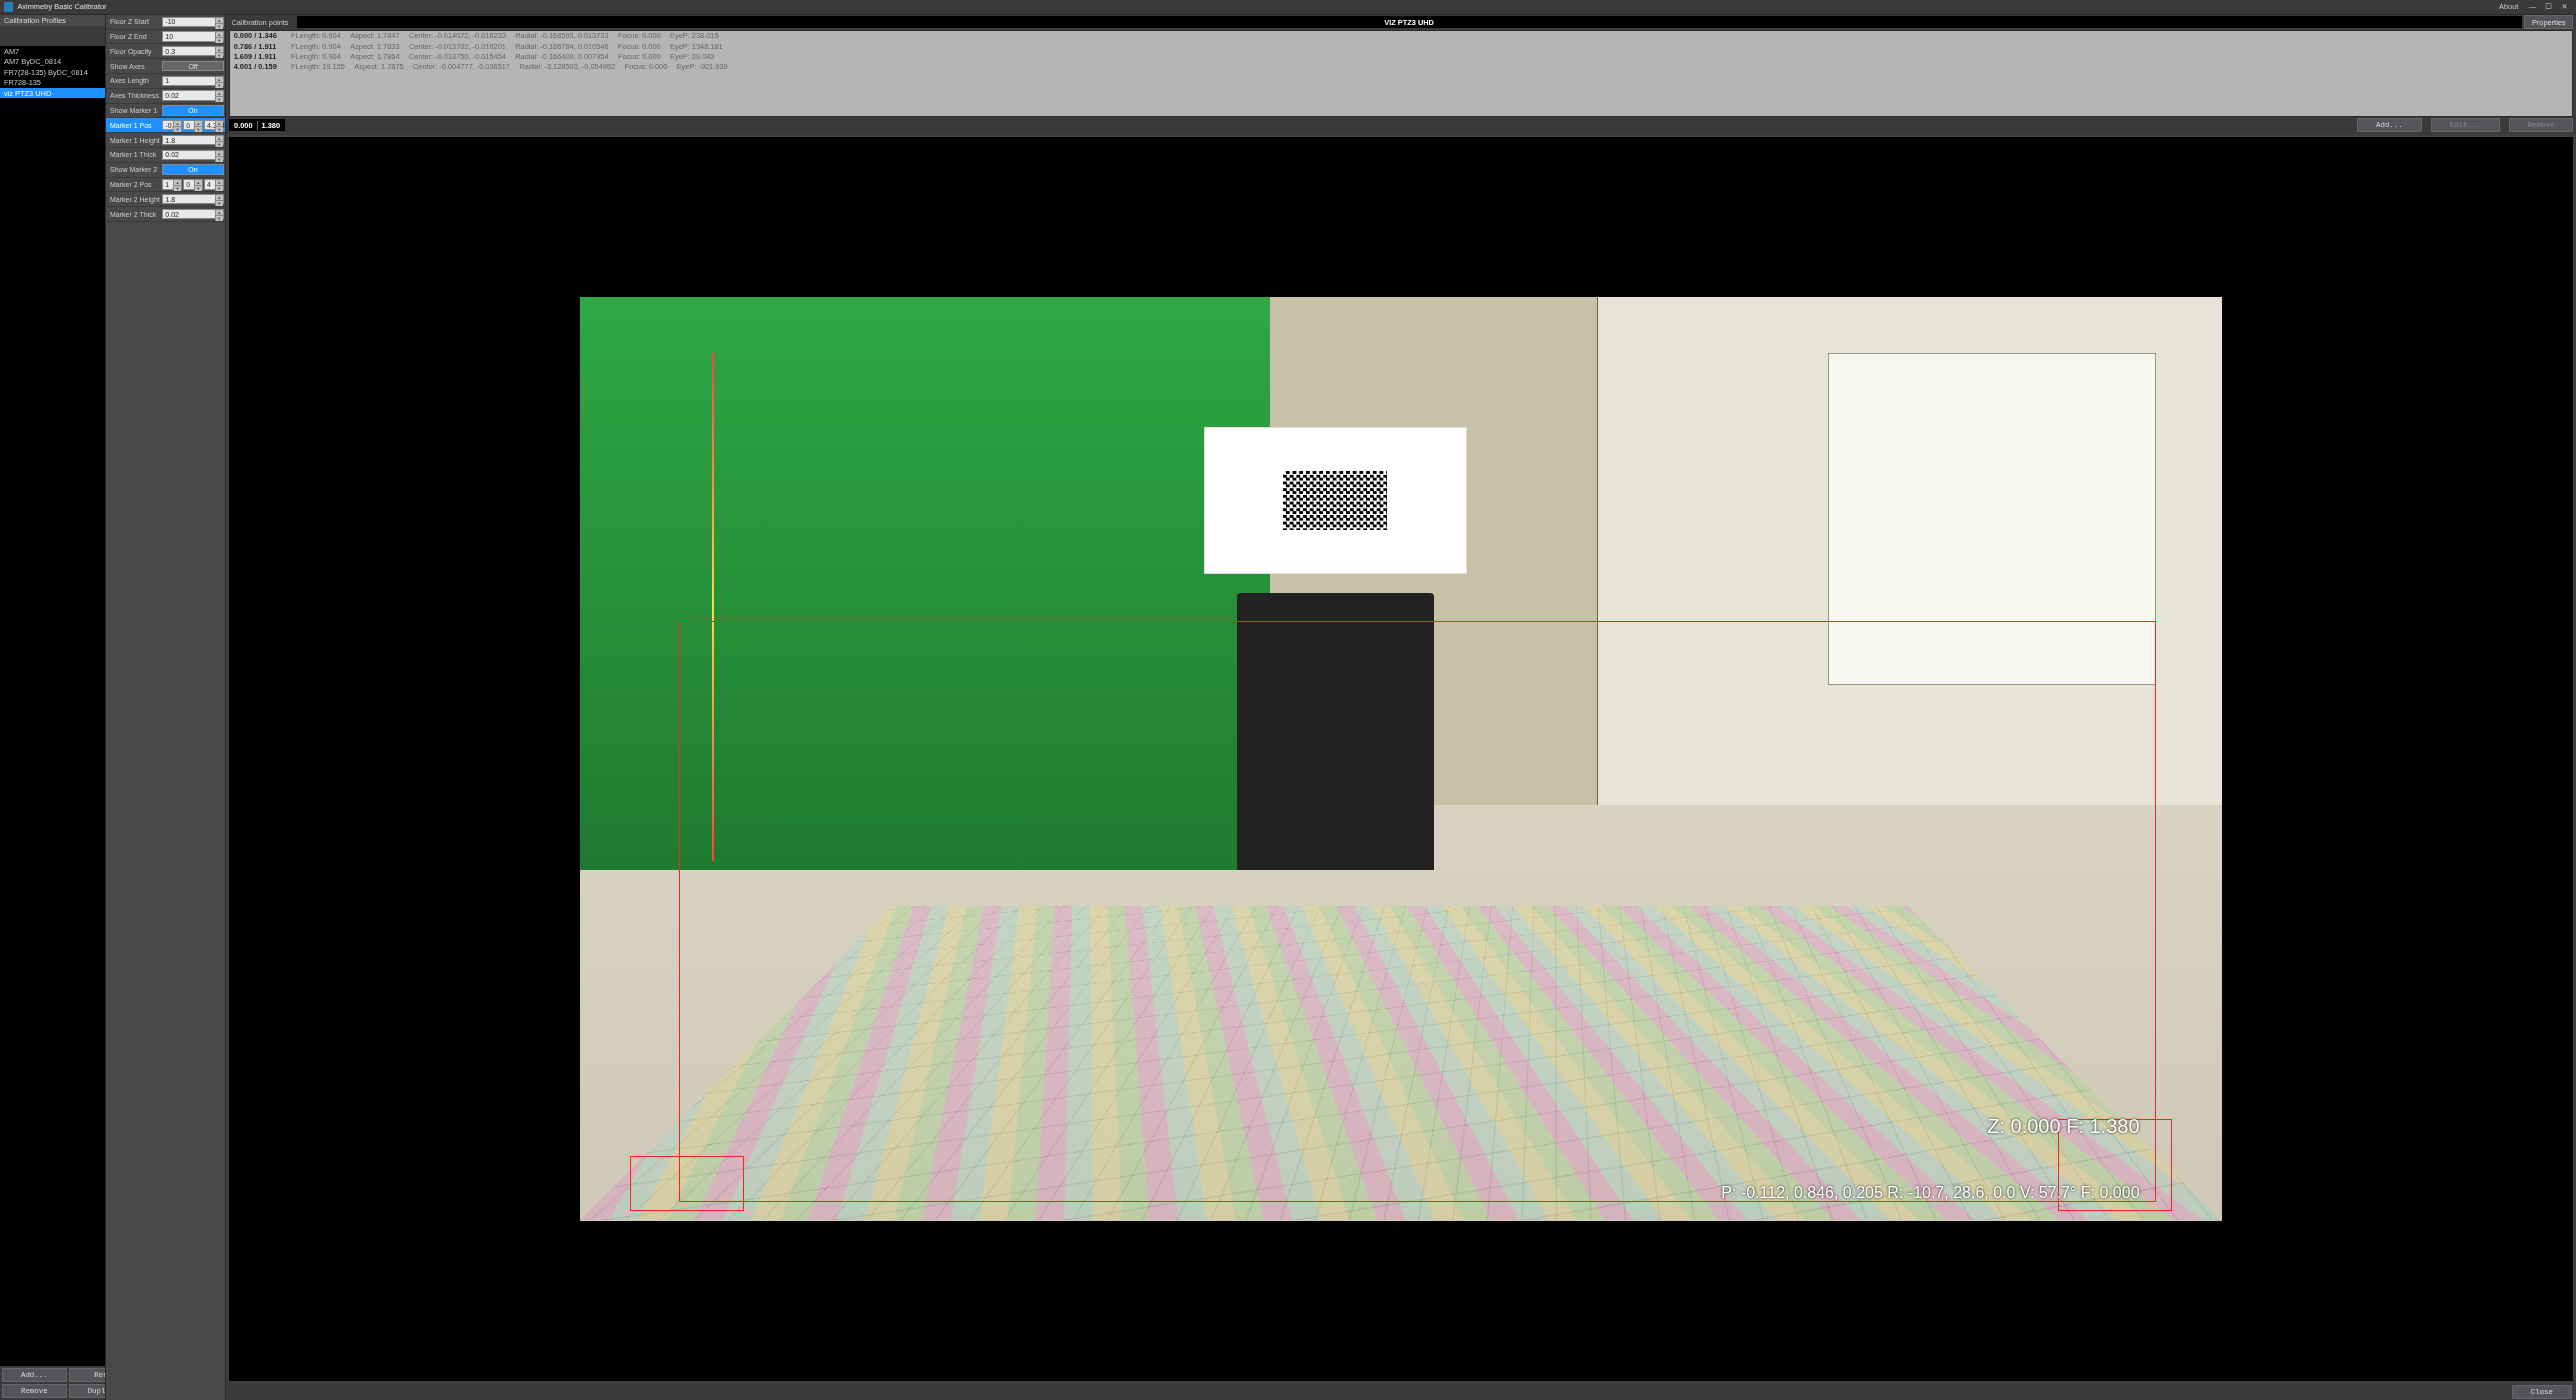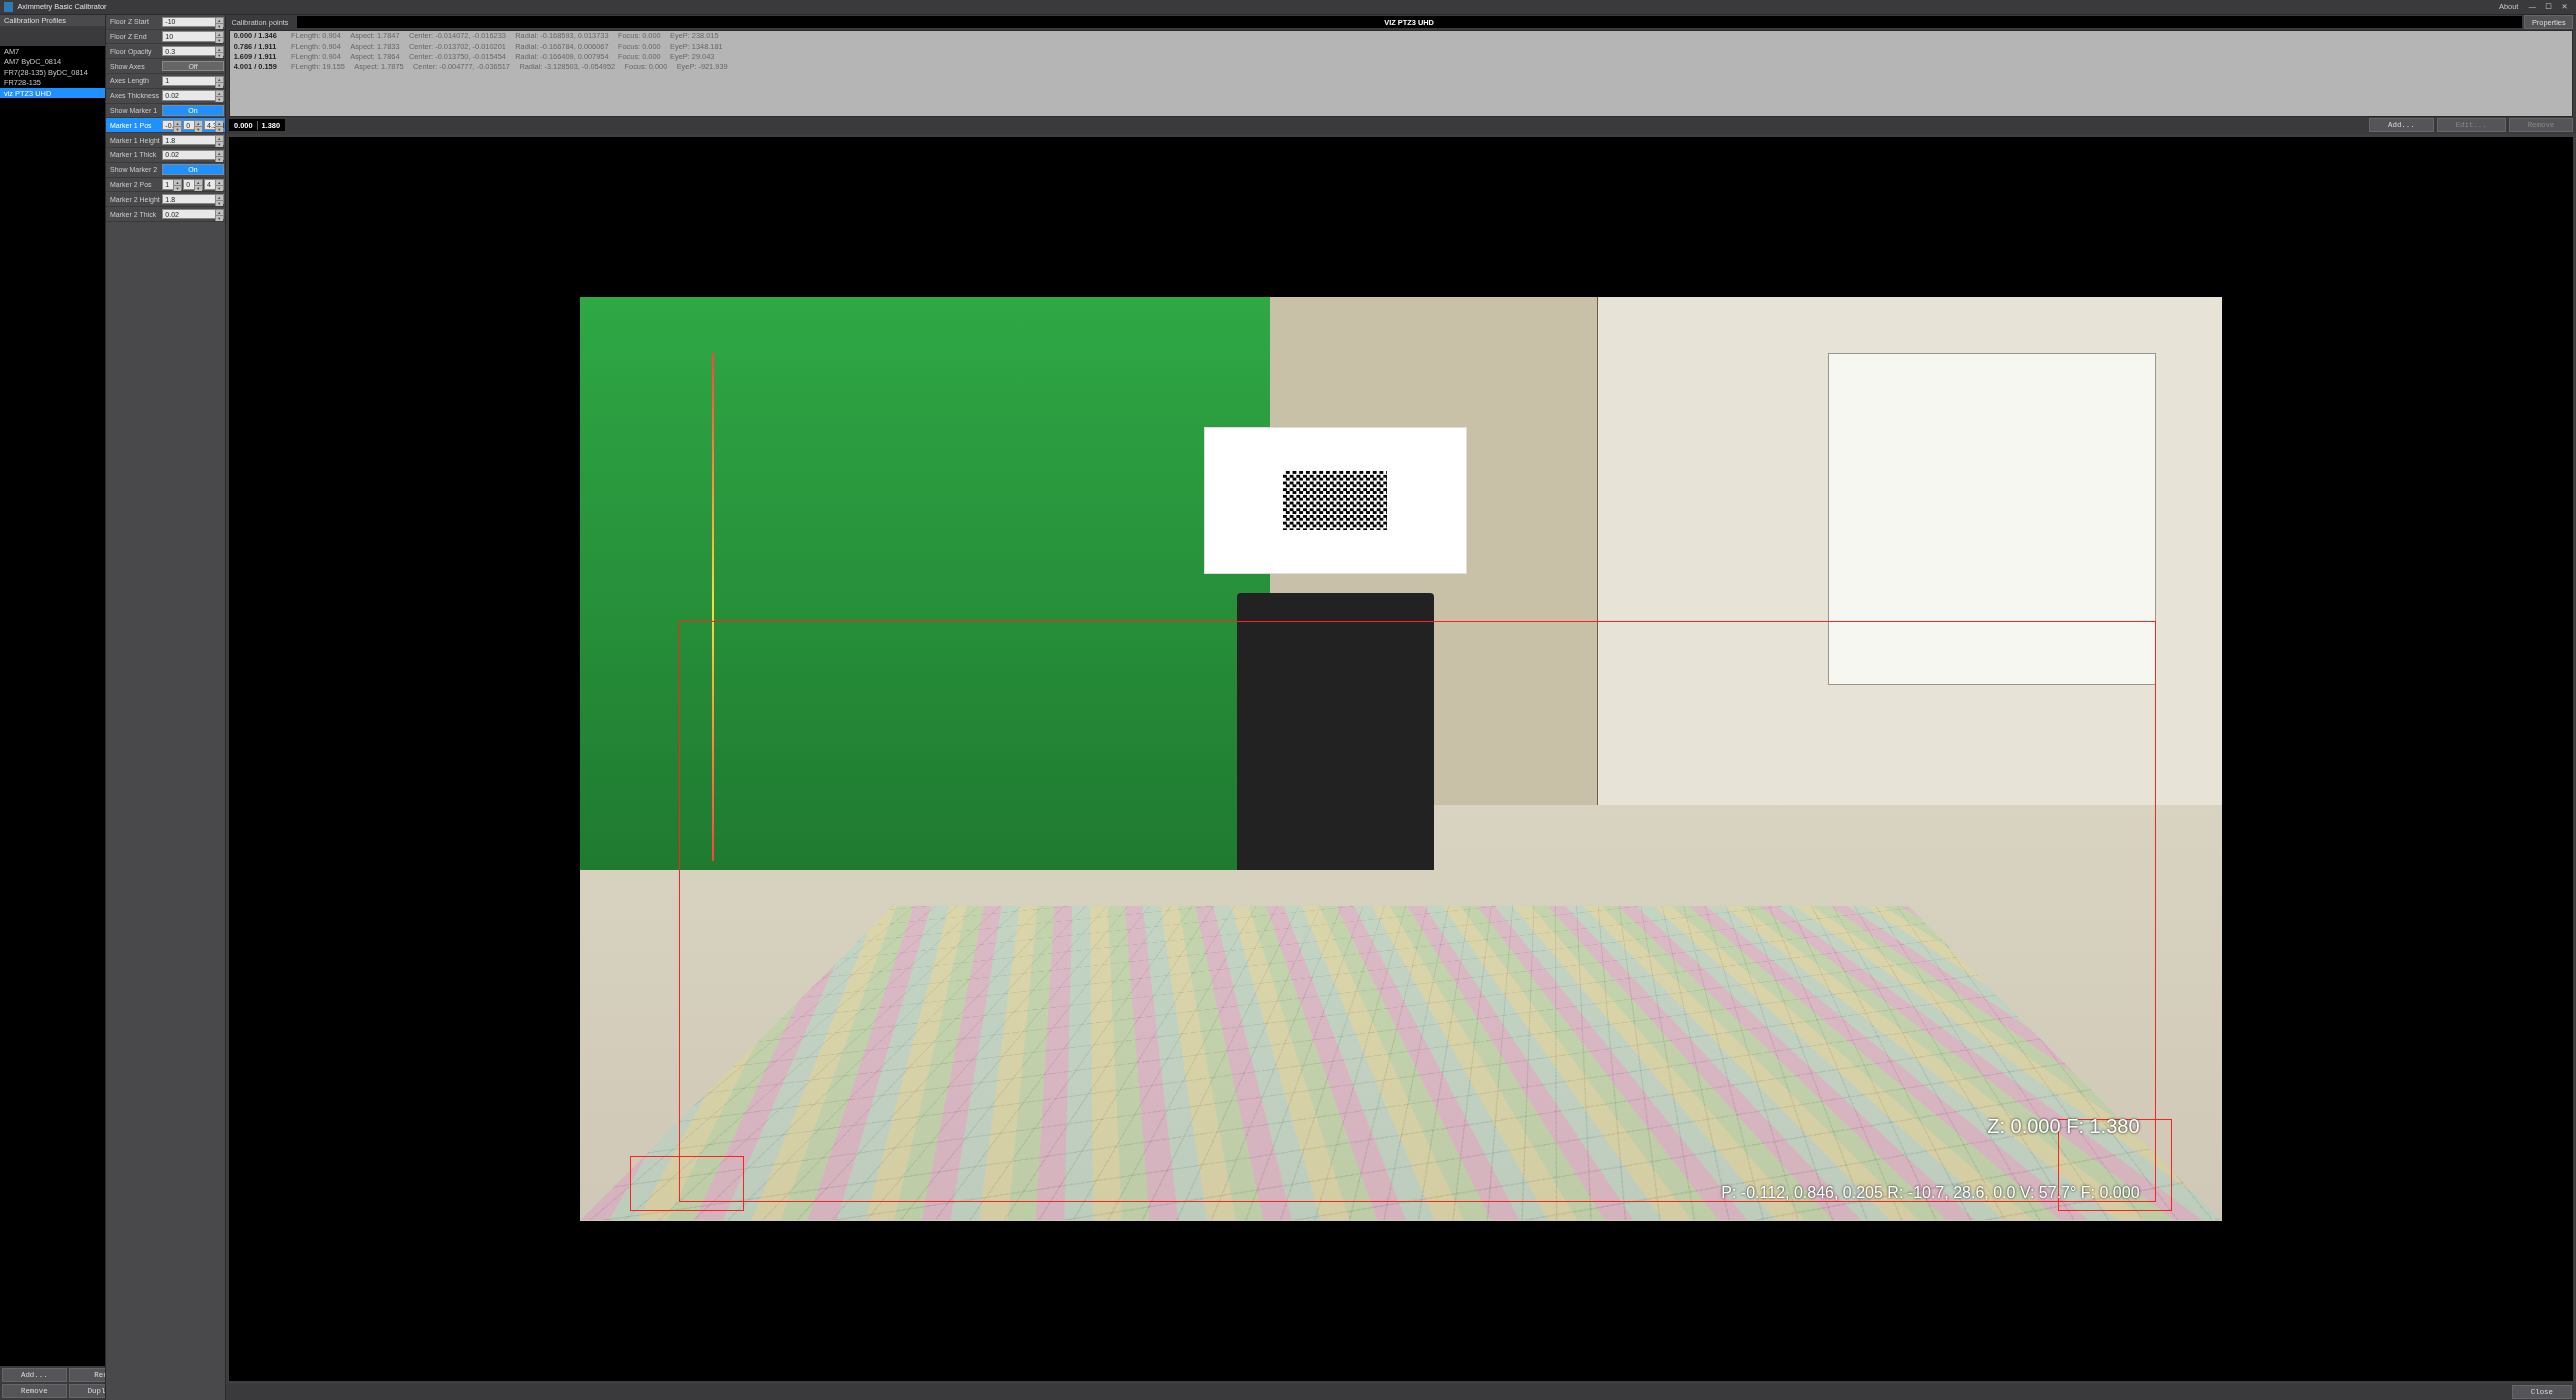--- a/index.html
+++ b/index.html
@@ -34,21 +34,21 @@
 .triple { display: flex; flex: 1; gap: 1.3px; margin: 0 1.3px; }
 .triple .spinner { min-width: 0; }
 .right-col { flex: 1; display: flex; flex-direction: column; min-width: 0; background: #3e3e41; }
 .calib-header { display: flex; align-items: center; height: 14.8px; background: #3a3a3d; }
 .calib-header .lbl { padding: 0 5.4px; color: #ccc; }
 .calib-title-bar { flex: 1; background: #000; color: #fff; font-weight: bold; text-align: center; padding: 1.3px 0; margin: 1.3px 2.7px; }
 .calib-header .prop-btn { background: #555559; color: #ddd; border: 0.7px solid #666; padding: 1.3px 6.7px; margin-right: 2.7px; cursor: pointer; }
 .calib-table { height: 87px; background: #b5b5b5; overflow: auto; border: 0.7px solid #2a2a2c; margin: 0 2.7px; }
 .calib-row { display: flex; padding: 0.7px 4px; gap: 9.4px; color: #666; font-size: 7px; white-space: nowrap; }
 .calib-row .key { color: #222; font-weight: bold; min-width: 48px; }
-.actions-bar { display: flex; align-items: center; height: 17.4px; background: #3a3a3d; padding: 0 2.7px; gap: 3px; }
+.actions-bar { display: flex; align-items: center; height: 17.4px; background: #3a3a3d; padding: 0 2.7px; gap: 9px; }
 .actions-bar .zoom-focus { background: #000; color: #fff; font-weight: bold; padding: 1.3px 5.4px; display: flex; gap: 4px; }
 .actions-bar .zoom-focus span:first-child { border-right: 0.7px solid #666; padding-right: 4px; }
 .actions-bar .spacer { flex: 1; }
 .viewport { flex: 1; background: #000; margin: 2.7px; position: relative; display: flex; align-items: center; justify-content: center; }
 .video { width: 70%; aspect-ratio: 16/9; position: relative; background: linear-gradient(#e0dac8 0%, #d9d3c1 55%, #cfc8b6 100%); overflow: hidden; }
 .greenscreen { position: absolute; left: 0; top: 0; width: 42%; height: 62%; background: linear-gradient(#2fa845, #1f7a30); }
 .wall { position: absolute; left: 42%; right: 0; top: 0; height: 55%; background: #e7e3d7; }
 .door { position: absolute; left: 42%; top: 0; width: 20%; height: 55%; background: #c9c0a8; border-right: 1.3px solid #6a5f44; }
 .floor-overlay { position: absolute; left: 0; right: 0; bottom: 0; height: 58%; background:
   repeating-linear-gradient(70deg, rgba(255,0,255,0.15) 0 27px, rgba(0,255,255,0.12) 27px 54px, rgba(255,255,0,0.14) 54px 81px, rgba(0,255,0,0.12) 81px 107px),
@@ -245,21 +245,21 @@
             <span>Center: -0.014072, -0.016233</span>
             <span>Radial: -0.168593, 0.013733</span>
             <span>Focus: 0.000</span>
             <span>EyeP: 238.015</span>
           </div>
           <div class="calib-row">
             <span class="key">0.786 / 1.911</span>
             <span>FLength: 0.904</span>
             <span>Aspect: 1.7833</span>
             <span>Center: -0.013702, -0.010201</span>
-            <span>Radial: -0.166784, 0.006067</span>
+            <span>Radial: -0.166784, 0.010546</span>
             <span>Focus: 0.000</span>
             <span>EyeP: 1348.181</span>
           </div>
           <div class="calib-row">
             <span class="key">1.609 / 1.911</span>
             <span>FLength: 0.904</span>
             <span>Aspect: 1.7864</span>
             <span>Center: -0.013750, -0.015454</span>
             <span>Radial: -0.166409, 0.007954</span>
             <span>Focus: 0.000</span>

